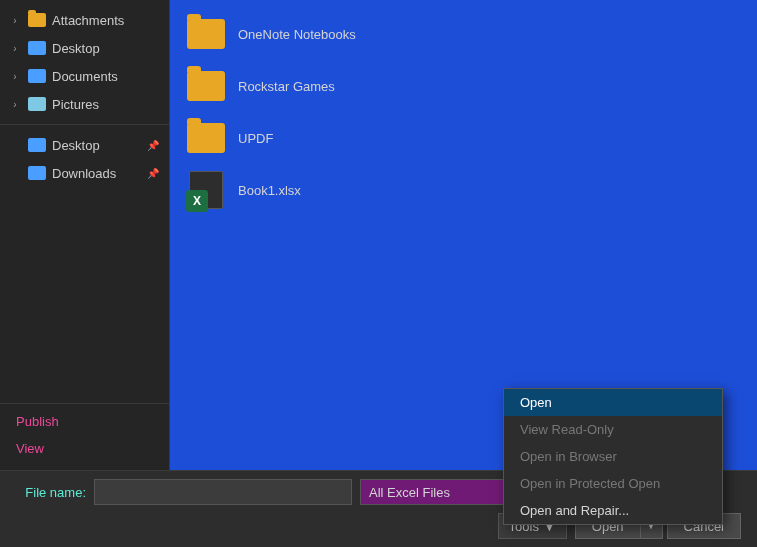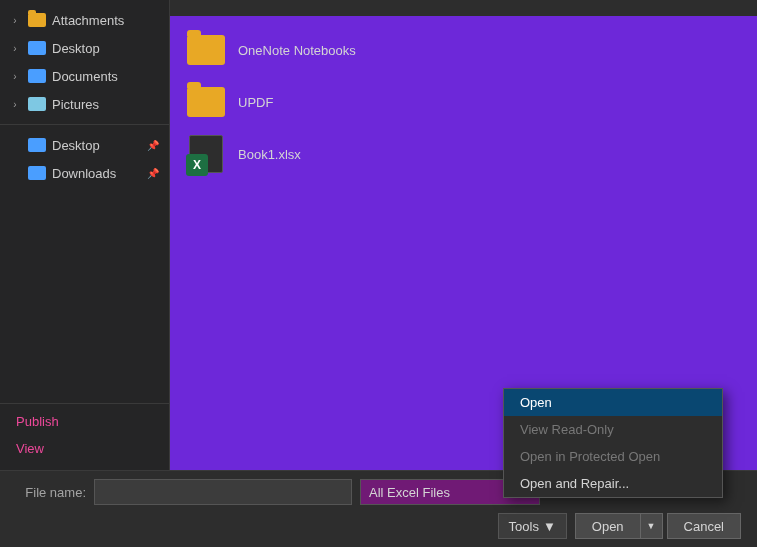--- a/index.html
+++ b/index.html
@@ -143,24 +143,23 @@
     .docs-icon {
       width: 18px;
       height: 14px;
       background: #4a9eff;
       border-radius: 2px;
     }
 
     
     .content-area {
       flex: 1;
-      background: #6d28d9;
+      background: #1d4ed8;
       overflow-y: auto;
       padding: 8px 4px;
-      margin-top: 16px;
     }
 
     .file-item {
       display: flex;
       align-items: center;
       padding: 6px 12px;
       cursor: pointer;
       gap: 12px;
       height: 52px;
     }
@@ -242,21 +241,21 @@
     }
 
     .filename-row {
       display: flex;
       align-items: center;
       gap: 8px;
       margin-bottom: 8px;
     }
 
     .filename-label {
-      color: #a3a3a3;
+      color: #5eead4;
       font-size: 13px;
       width: 70px;
       text-align: right;
       flex-shrink: 0;
     }
 
     .filename-input {
       flex: 1;
       background: #3c3c3c;
       border: 1px solid #555;
@@ -485,20 +484,26 @@
 
     <div class="content-area">
 
       <div class="file-item">
         <div class="file-folder-icon">
           <div class="big-folder"></div>
         </div>
         <span class="file-name">OneNote Notebooks</span>
       </div>
 
+      <div class="file-item">
+        <div class="file-folder-icon">
+          <div class="big-folder"></div>
+        </div>
+        <span class="file-name">Rockstar Games</span>
+      </div>
 
       <div class="file-item">
         <div class="file-folder-icon">
           <div class="big-folder"></div>
         </div>
         <span class="file-name">UPDF</span>
       </div>
 
       <div class="file-item">
         <div class="file-folder-icon">
@@ -543,20 +548,23 @@
   </div>
 
   <div class="dropdown-menu">
     <div class="dropdown-menu-item selected">
       <span>Open</span>
     </div>
     <div class="dropdown-menu-item disabled">
       <span>View Read-Only</span>
     </div>
     <div class="dropdown-menu-item disabled">
+      <span>Open in Browser</span>
+    </div>
+    <div class="dropdown-menu-item disabled">
       <span>Open in Protected Open</span>
     </div>
     <div class="dropdown-menu-item">
       <span>Open and Repair...</span>
     </div>
   </div>
 
 </div>
 
 </body></html>

